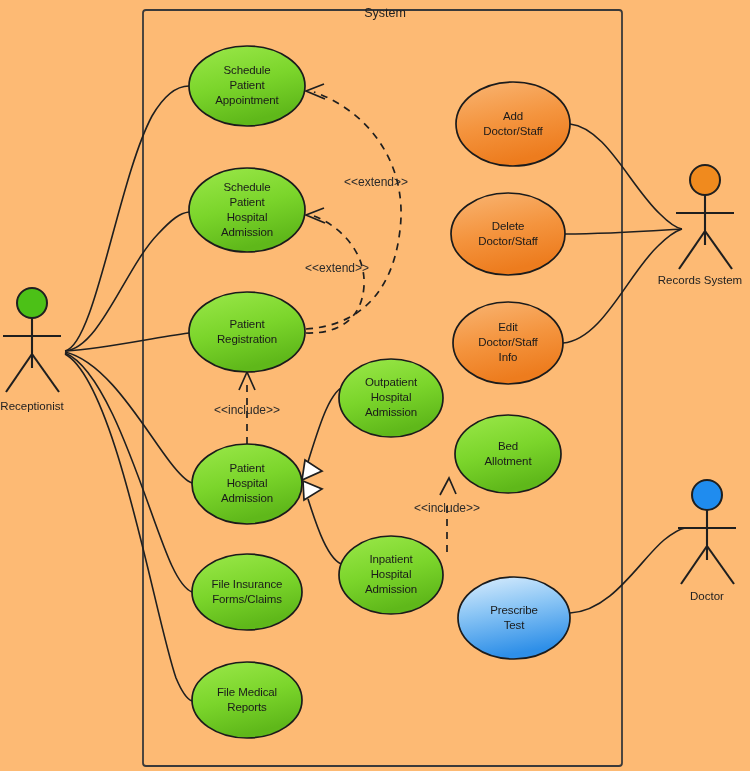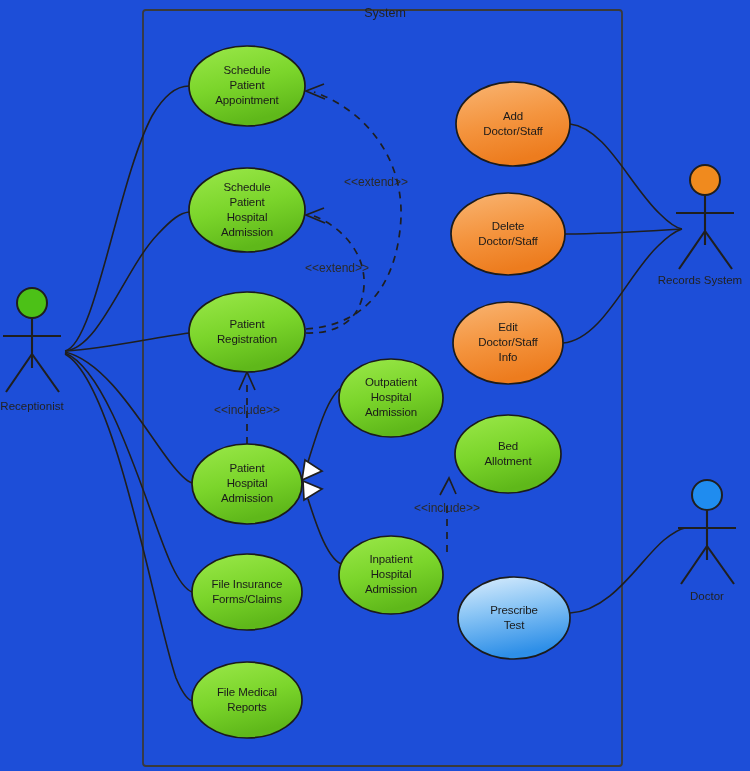--- a/index.html
+++ b/index.html
@@ -7,21 +7,21 @@
     padding: 0;
     background: #ffffff;
   }
   body {
     font-family: "Liberation Sans", sans-serif;
   }
   #diagram-root {
     position: relative;
     width: 750px;
     height: 771px;
-    background: #1d4ed8;
+    background: #fdba74;
     overflow: hidden;
   }
   #uml-svg {
     position: absolute;
     left: 0;
     top: 0;
     width: 750px;
     height: 771px;
   }
   .uc-label, .actor-label, .stereotype-label, .boundary-title {

